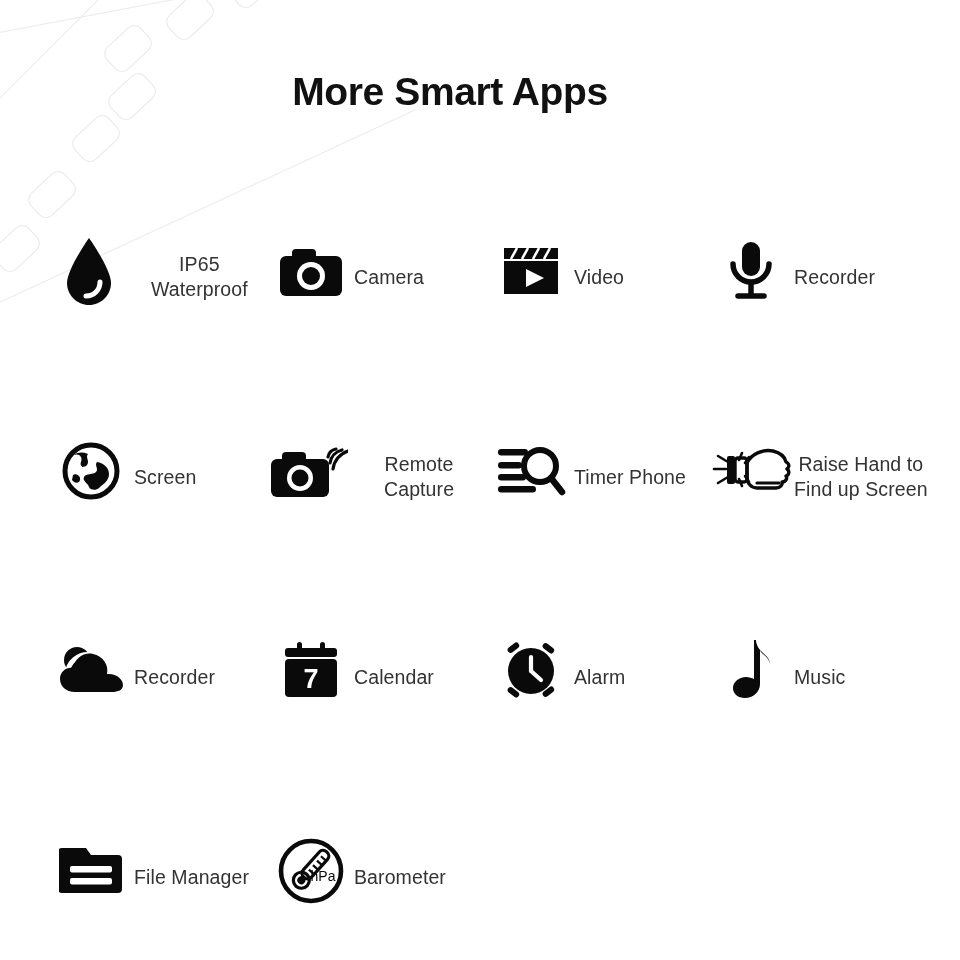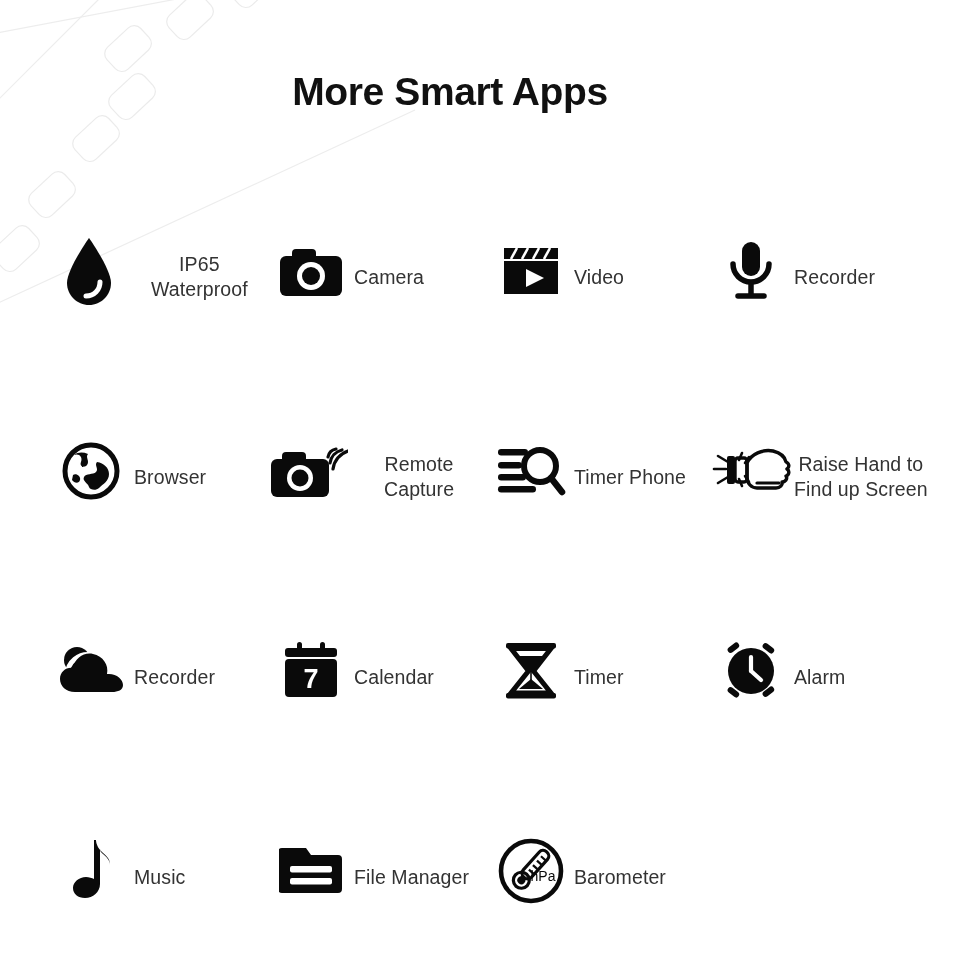--- a/index.html
+++ b/index.html
@@ -175,21 +175,21 @@
   <div class="app-cell">
     <span class="app-icon">
       <svg width="60" height="60" viewBox="0 0 60 60">
         <circle cx="30" cy="30" r="26" fill="none" stroke="#0a0a0a" stroke-width="5"></circle>
         <path d="M13 14 C18 12 22 16 20 21 C18 26 24 27 26 24 C29 20 24 16 27 13 C22 11 17 11 13 14 Z" fill="#0a0a0a"></path>
         <path d="M34 10 C31 14 36 17 39 15 C42 13 45 17 43 21 C41 25 35 23 33 26 C31 30 37 31 39 28 C42 24 48 27 46 32 C44 38 38 35 35 38 C32 42 37 47 33 50 C28 53 22 49 22 43 C22 38 16 37 13 40 C10 43 8 38 10 34 C13 29 20 32 23 29 C27 25 22 21 25 17 C27 14 31 11 34 10 Z" fill="#0a0a0a" opacity="0.0"></path>
         <path d="M36 21 C33 24 38 28 35 31 C32 34 25 32 23 36 C21 40 27 42 28 46 C29 49 35 50 38 47 C42 43 48 40 48 33 C48 27 43 22 36 21 Z" fill="#0a0a0a"></path>
         <path d="M12 34 C15 32 20 35 19 39 C18 43 13 42 11 39 Z" fill="#0a0a0a"></path>
       </svg>
     </span>
-    <span class="app-label">Browser</span>
+    <span class="app-label">Screen</span>
   </div>
 
   <div class="app-cell">
     <span class="app-icon">
       <svg width="78" height="62" viewBox="0 0 78 62">
         <path d="M16 12 h16 a4 4 0 0 1 4 4 v5 h-24 v-5 a4 4 0 0 1 4 -4 Z" fill="#0a0a0a"></path>
         <rect x="1" y="19" width="58" height="38" rx="6" fill="#0a0a0a"></rect>
         <circle cx="30" cy="38" r="13" fill="#ffffff"></circle>
         <circle cx="30" cy="38" r="8.5" fill="#0a0a0a"></circle>
         <g stroke="#0a0a0a" fill="none" stroke-linecap="round">
@@ -271,37 +271,20 @@
 
         <rect x="3" y="8" width="52" height="9" rx="3" fill="#0a0a0a"></rect>
 
         <rect x="3" y="19" width="52" height="38" rx="4" fill="#0a0a0a"></rect>
         <text x="29" y="48" fill="#ffffff" font-family="'Liberation Sans', sans-serif" font-size="27" font-weight="bold" text-anchor="middle">7</text>
       </svg>
     </span>
     <span class="app-label">Calendar</span>
   </div>
 
-  <div class="app-cell">
-    <span class="app-icon">
-      <svg width="58" height="62" viewBox="0 0 58 62">
-        <rect x="4" y="3" width="50" height="5.5" rx="2" fill="#0a0a0a"></rect>
-        <rect x="4" y="53" width="50" height="5.5" rx="2" fill="#0a0a0a"></rect>
-
-        <path d="M9 8.5 L49 8.5 L31.5 31 L49 53 L9 53 L26.5 31 Z" fill="none" stroke="#0a0a0a" stroke-width="5" stroke-linejoin="miter"></path>
-
-        <path d="M14 16 L44 16 L29 31 Z" fill="#0a0a0a"></path>
-
-        <line x1="29" y1="31" x2="29" y2="44" stroke="#0a0a0a" stroke-width="1.6"></line>
-
-        <path d="M17 49 L41 49 L29 39 Z" fill="#0a0a0a"></path>
-      </svg>
-    </span>
-    <span class="app-label">Timer</span>
-  </div>
 
 
   <div class="app-cell">
     <span class="app-icon">
       <svg width="62" height="62" viewBox="0 0 62 62">
 
         <rect x="7" y="5" width="13" height="6" rx="3" fill="#0a0a0a" transform="rotate(-38 13 8)"></rect>
         <rect x="42" y="5" width="13" height="6" rx="3" fill="#0a0a0a" transform="rotate(38 48 8)"></rect>
 
         <rect x="7" y="49" width="13" height="6" rx="3" fill="#0a0a0a" transform="rotate(38 13 52)"></rect>

